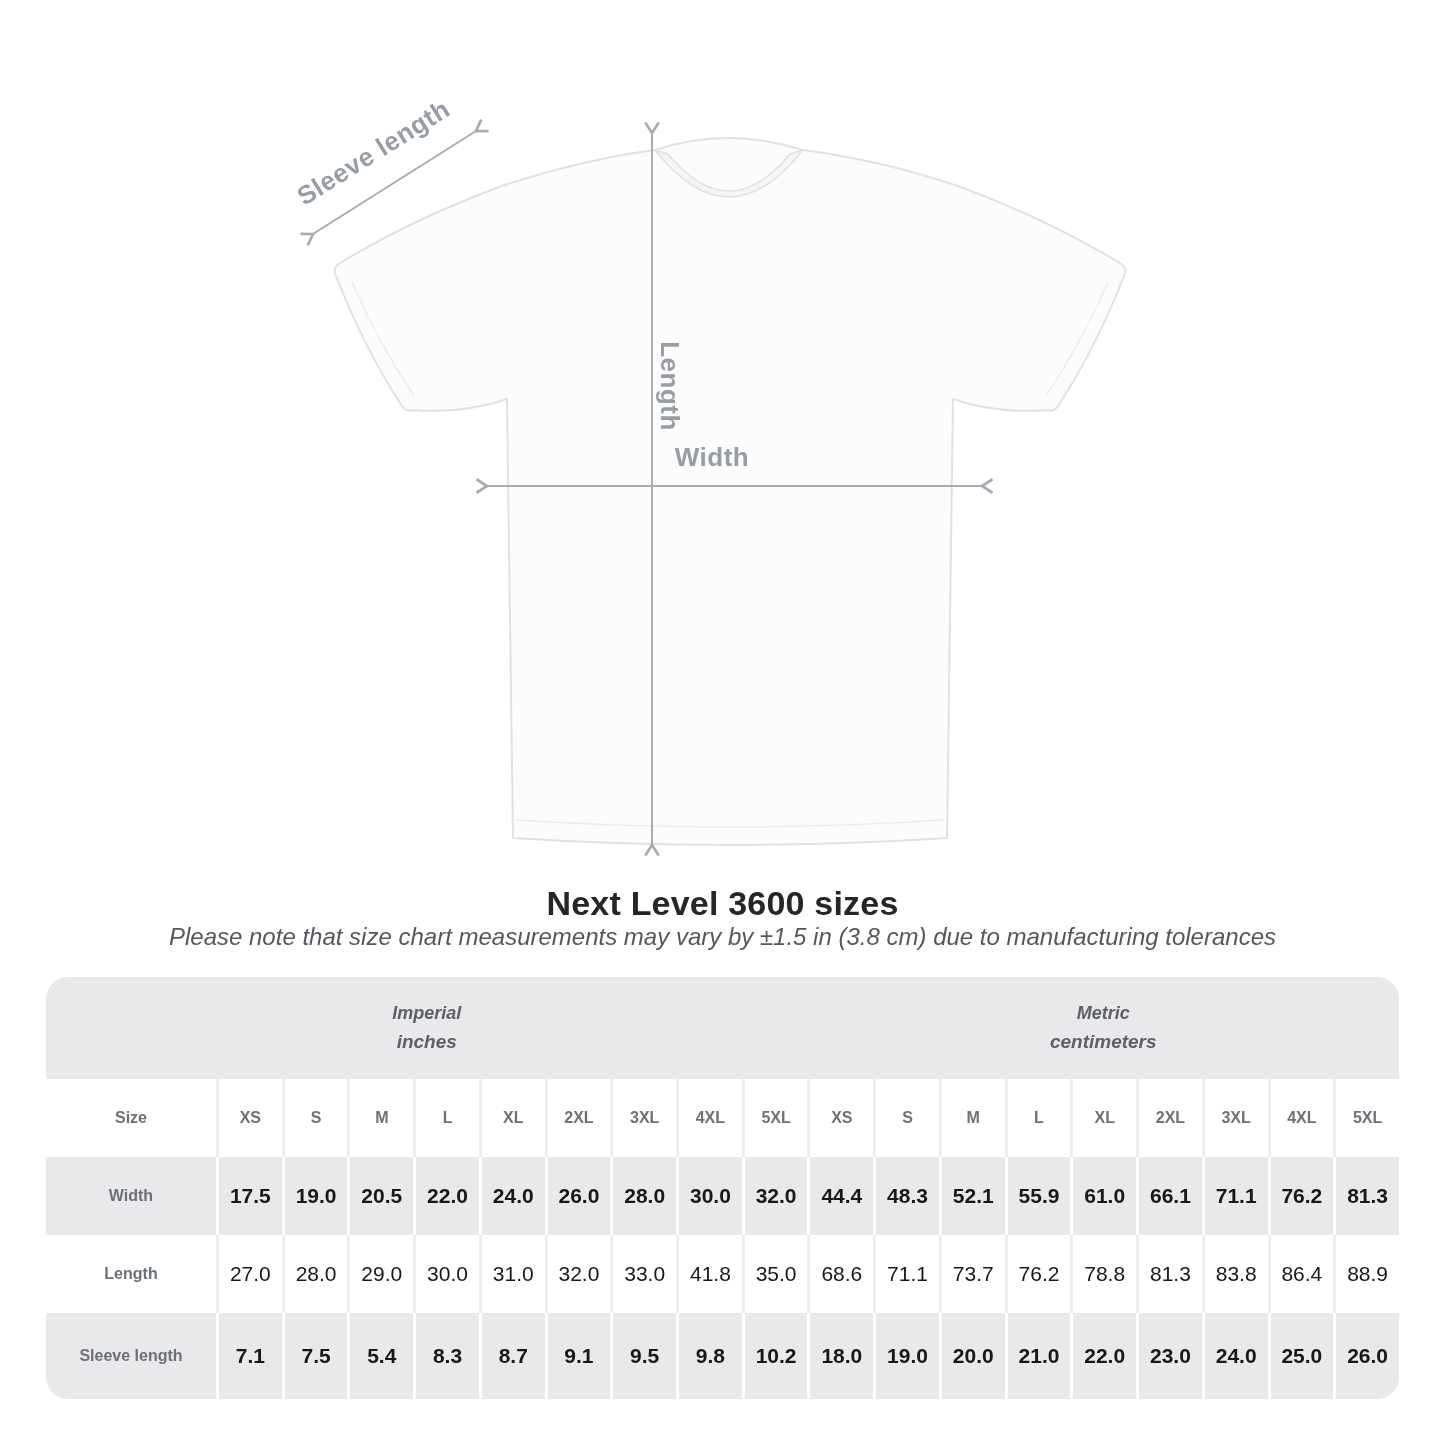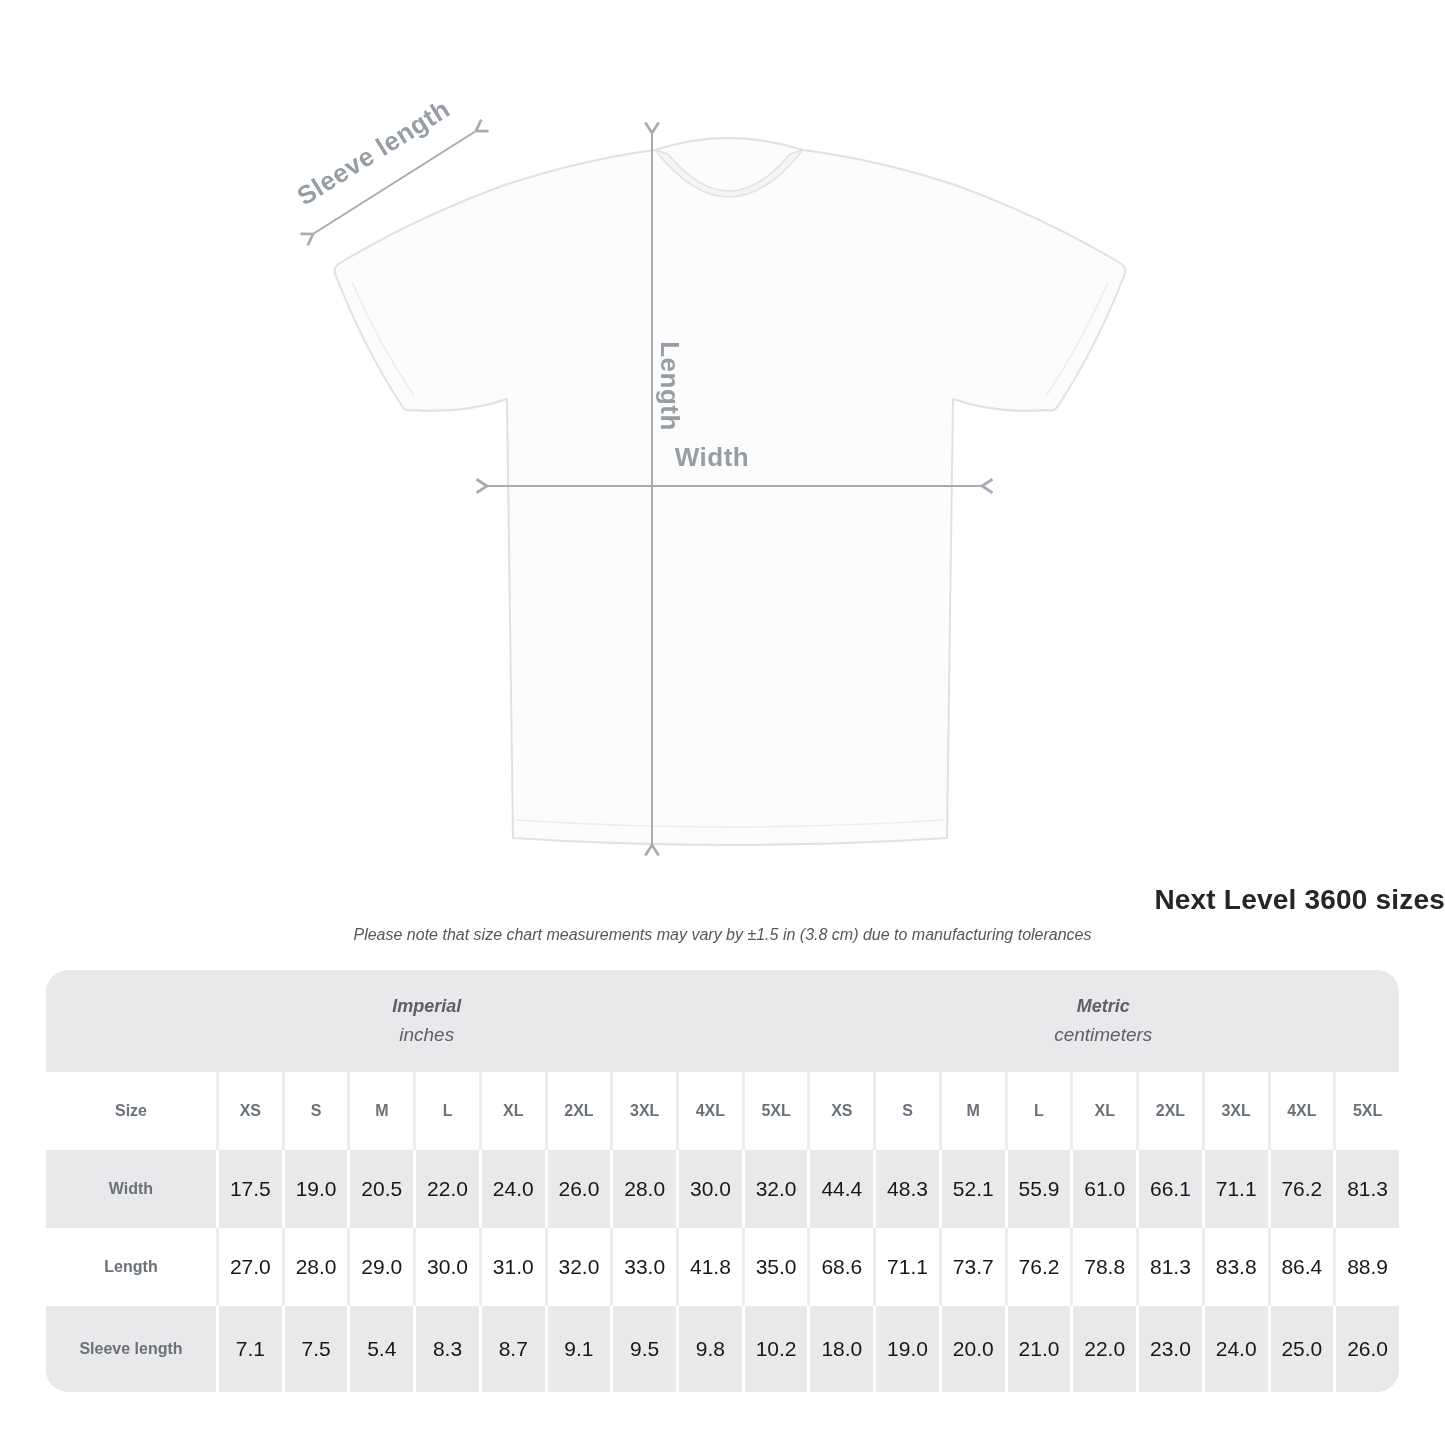--- a/index.html
+++ b/index.html
@@ -16,33 +16,32 @@
   .hero svg { display: block; width: 1445px; height: 868px; }
   .measure-label {
     fill: #979da4;
     font-weight: bold;
     font-size: 26px;
     letter-spacing: 0.5px;
   }
 
   
   .title {
-    text-align: right;
-    font-size: 28px;
+    text-align: center;
+    font-size: 34px;
     font-weight: bold;
     color: #262626;
     margin-top: 16px;
     letter-spacing: 0.2px;
   }
   .subtitle {
     text-align: center;
     font-style: italic;
-    font-size: 16px;
+    font-size: 24px;
     color: #53585d;
-    margin-top: 10px;
   }
 
   
   table.size-chart {
     border-collapse: separate;
     border-spacing: 0;
     table-layout: fixed;
     width: 1353px;
     margin: 26px auto 0 auto;
   }
@@ -51,34 +50,34 @@
   th.band {
     background: #e9e9eb;
     height: 102px;
     vertical-align: middle;
     text-align: center;
     font-weight: normal;
   }
   th.band-left  { border-top-left-radius: 22px; }
   th.band-right { border-top-right-radius: 22px; }
   .unit-title { font-size: 18px; font-weight: bold; font-style: italic; color: #5b6167; }
-  .unit-sub   { font-size: 19px; font-style: italic; color: #5b6167; margin-top: 7px; }
+  .unit-sub   { font-size: 19px; font-style: italic; color: #5b6167; margin-top: 7px; font-weight: bold; }
 
   tbody td {
     height: 78px;
     text-align: center;
     vertical-align: middle;
     font-size: 21px;
     color: #17181a;
   }
   tr.row-last td { height: 86px; }
   tr.row-white td { background: #ffffff; }
   tr.row-gray  td { background: #e9e9eb; }
   tr.row-white td + td { border-left: 3px solid #ededef; margin-top: 13px; }
-  tr.row-gray  td + td { border-left: 3px solid #ffffff; }
+  tr.row-gray  td + td { border-left: 3px solid #ffffff; font-weight: bold; }
   td.head-cell {
     font-weight: bold;
     color: #6b7178;
     font-size: 16px;
   }
   tr.row-last td:first-child { border-bottom-left-radius: 22px; }
   tr.row-last td:last-child  { border-bottom-right-radius: 22px; }
 </style>
 </head>
 <body>

